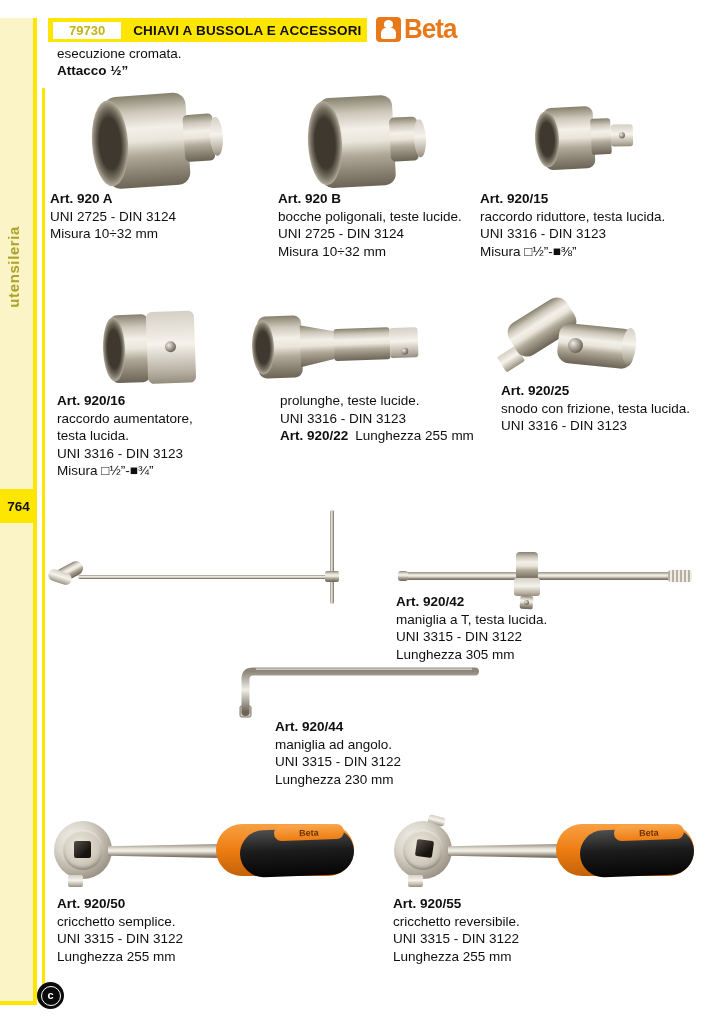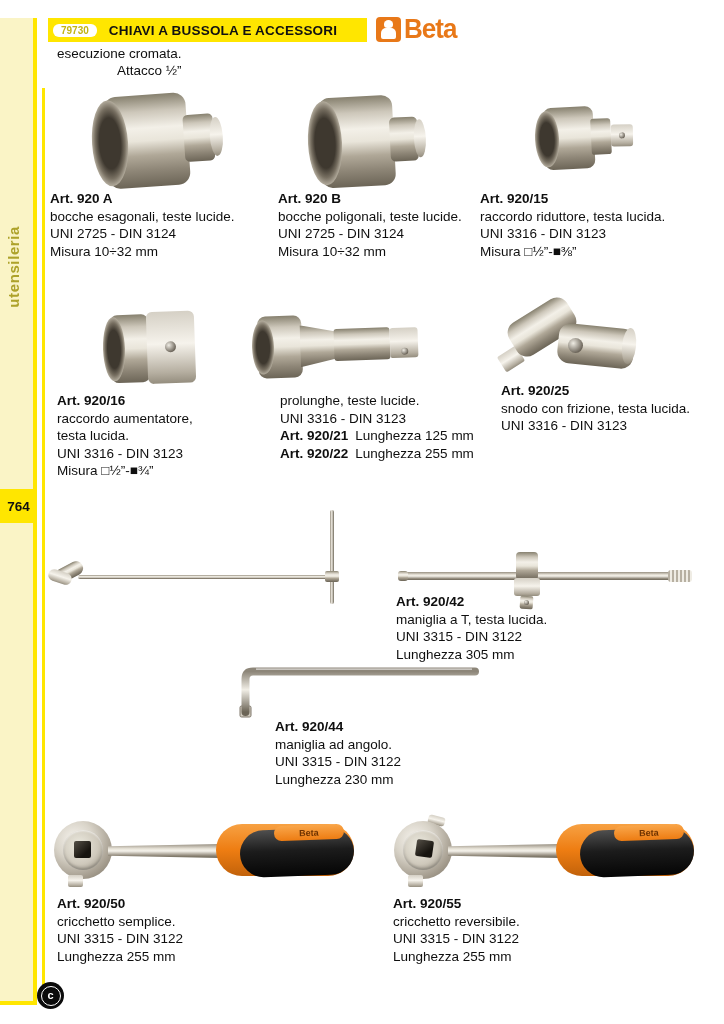--- a/index.html
+++ b/index.html
@@ -17,33 +17,33 @@
   .content-rule { position:absolute; left:42px; top:88px; width:3px; height:916px; background:#FFE600; }
   .c-mark { position:absolute; left:37px; top:982px; width:27px; height:27px; border-radius:50%;
             background:#0b0b0b; display:flex; align-items:center; justify-content:center; }
   .c-ring { width:18px; height:18px; border-radius:50%; border:1.8px solid #fff;
             display:flex; align-items:center; justify-content:center;
             color:#fff; font-weight:700; font-size:11px; line-height:1; }
 
   
   .header-bar { position:absolute; left:48px; top:18px; width:319px; height:24px; background:#FFE600;
                 display:flex; align-items:center; }
-  .code-box { background:#fff; color:#C2B414; font-weight:700; font-size:10px;
-              padding:1px 8px; margin-left:5px;border-radius:6px; }
+  .code-box { background:#fff; color:#C2B414; font-weight:700; font-size:13px;
+              padding:1px 16px; margin-left:5px; }
   .header-title { font-weight:700; font-size:13.5px; margin-left:12px; letter-spacing:0.2px; color:#111; }
   .beta-logo { position:absolute; left:376px; top:16px; height:27px; display:flex; align-items:center; }
   .beta-mark { width:25px; height:25px; background:#E87818; border-radius:4px; position:relative; display:inline-block; }
   .beta-mark::before { content:""; position:absolute; left:8px; top:3px; width:9px; height:8px;
                        background:#fff; border-radius:50% 50% 40% 40%; }
   .beta-mark::after { content:""; position:absolute; left:5px; bottom:3px; width:15px; height:11px;
                       background:#fff; border-radius:5px 5px 2px 2px; }
   .beta-word { font-size:26px; font-weight:700; color:#E87818; letter-spacing:-1px; margin-left:3px;
                transform:scaleY(1.05); line-height:25px; }
   .intro { position:absolute; left:57px; top:46px; font-size:13.5px; line-height:16.5px; }
-  .bold { font-weight:400;text-align:right; }
+  .bold { font-weight:700; }
 
   
   .tblock { position:absolute; font-size:13.5px; line-height:17.5px; color:#0f0f0f; white-space:nowrap; }
   .art { font-weight:700; }
   .vline .art { margin-right:7px; }
 
   
   .tool { position:absolute; }
   .chrome { background:linear-gradient(180deg,#87816f 0%,#cdc7ba 18%,#f3f0e8 36%,#e9e5da 50%,#b0a898 66%,#8e8677 82%,#6c6557 100%); }
   .chrome-lite { background:linear-gradient(180deg,#d5d0c5 0%,#f6f3ec 45%,#b5aea0 85%,#948d7e 100%); }
@@ -203,21 +203,20 @@
       <div class="abs h-orange"></div>
       <div class="abs h-black"></div>
       <div class="abs h-wedge">
           <span class="h-brand">Beta</span>
         </div>
     </div>
   </div>
 
   <div class="tblock" style="left:50px;top:190px">
     <div class="art">Art. 920 A</div>
-    <div>bocche esagonali, teste lucide.</div>
     <div>UNI 2725 - DIN 3124</div>
     <div>Misura 10÷32 mm</div>
   </div>
 
   <div class="tblock" style="left:278px;top:190px">
     <div class="art">Art. 920 B</div>
     <div>bocche poligonali, teste lucide.</div>
     <div>UNI 2725 - DIN 3124</div>
     <div>Misura 10÷32 mm</div>
   </div>
@@ -234,23 +233,20 @@
     <div>raccordo aumentatore,</div>
     <div>testa lucida.</div>
     <div>UNI 3316 - DIN 3123</div>
     <div>Misura □½”-■¾”</div>
   </div>
 
   <div class="tblock" style="left:280px;top:392px">
     <div>prolunghe, teste lucide.</div>
     <div>UNI 3316 - DIN 3123</div>
     <div class="vline">
-      <span class="art">Art. 920/21</span><span>Lunghezza 125 mm</span>
-    </div>
-    <div class="vline">
       <span class="art">Art. 920/22</span><span>Lunghezza 255 mm</span>
     </div>
   </div>
 
   <div class="tblock" style="left:501px;top:382px">
     <div class="art">Art. 920/25</div>
     <div>snodo con frizione, testa lucida.</div>
     <div>UNI 3316 - DIN 3123</div>
   </div>
 

